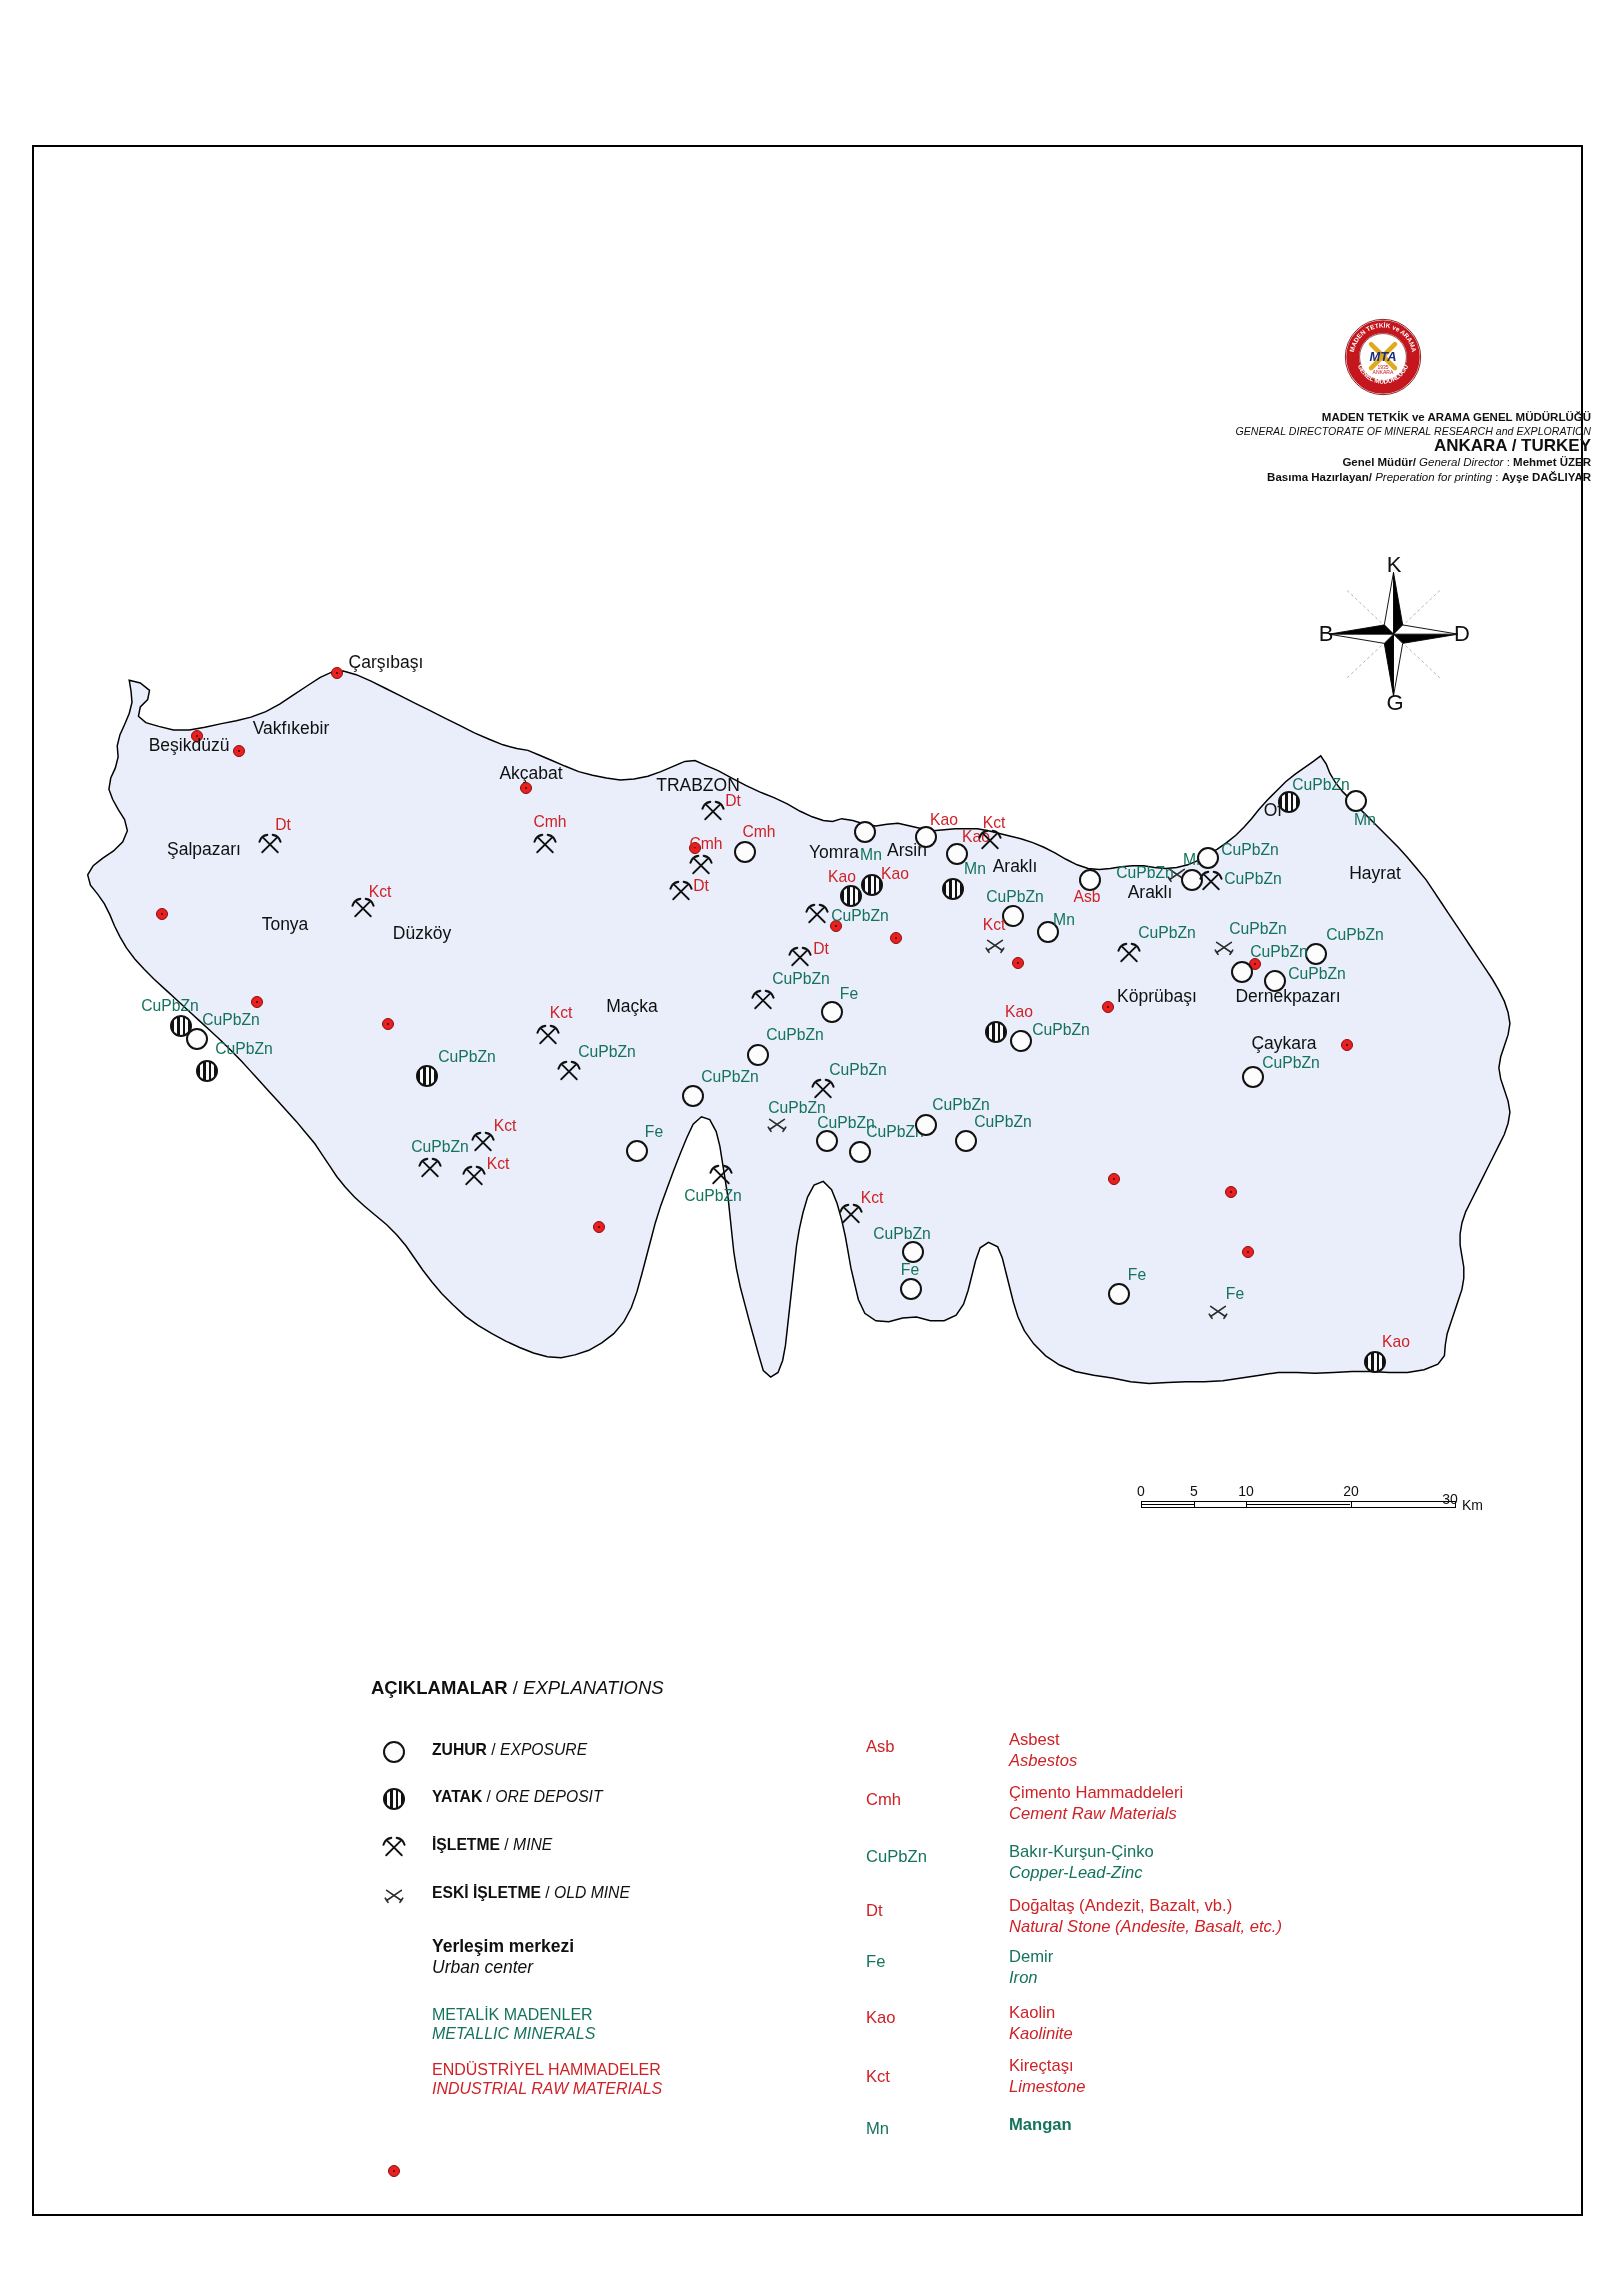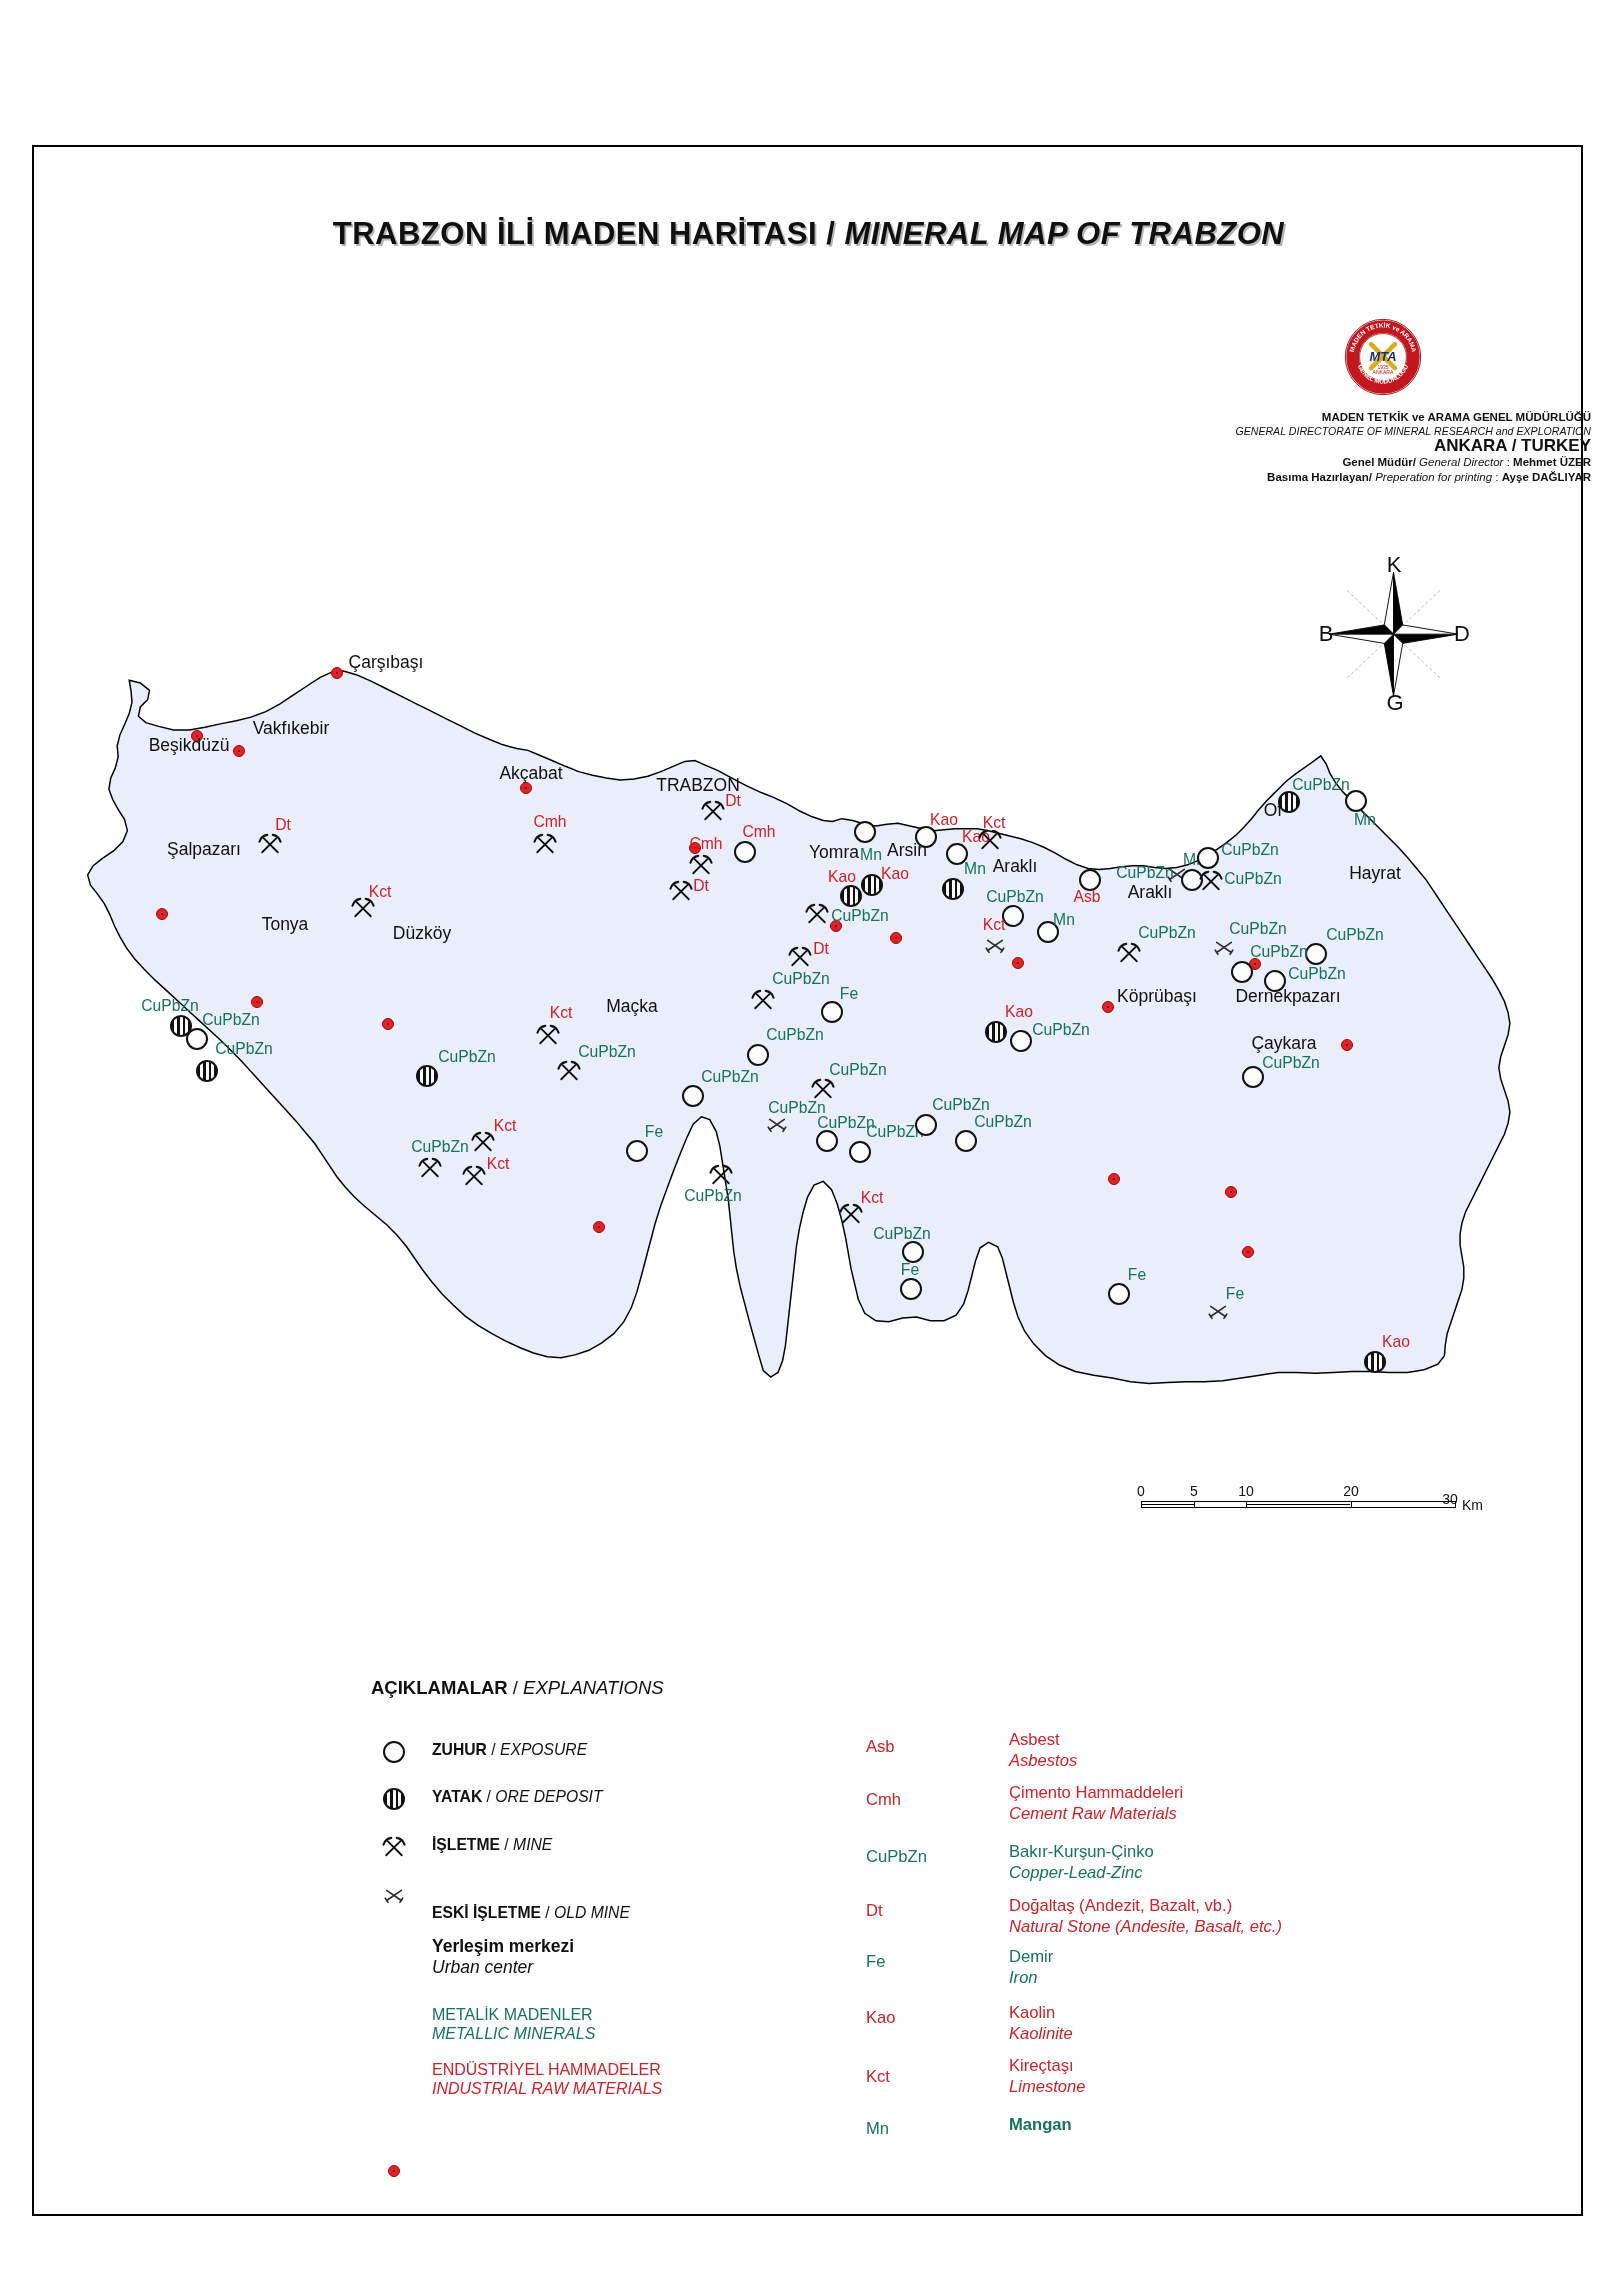--- a/index.html
+++ b/index.html
@@ -55,23 +55,20 @@
 
   .compass-letter{font-size:22px;color:#101010;}
   svg{display:block;}
 </style>
 </head>
 <body>
 
 <div id="page">
   <div class="frame"></div>
 
-  <div class="map-title">
-    <span>TRABZON İLİ MADEN HARİTASI</span><span> / </span><span class="it">MINERAL MAP OF TRABZON</span>
-  </div>
 
   <div class="abs" style="left:1383px;top:357px;">
     <svg width="79" height="79" viewBox="0 0 86 86">
       <circle cx="43" cy="43" r="41" fill="#fff" stroke="#7a1013" stroke-width="1"></circle>
       <circle cx="43" cy="43" r="33" fill="none" stroke="#c4161c" stroke-width="14"></circle>
       <circle cx="43" cy="43" r="25.5" fill="#fff" stroke="#7a1013" stroke-width="0.8"></circle>
       <defs>
         <path id="ringTop" d="M11,43 A32,32 0 0 1 75,43"></path>
         <path id="ringBot" d="M14,43 A29,29 0 0 0 72,43"></path>
       </defs>
@@ -580,21 +577,21 @@
       <span class="abs" style="left: 394px; top: 1895px;">
         <svg width="22" height="18.5" viewBox="0 0 24 20">
           <g stroke="#2d2d2d" stroke-width="1.8" fill="none" stroke-linecap="round">
             <line x1="4" y1="16" x2="20" y2="5"></line>
             <line x1="4" y1="5" x2="20" y2="16"></line>
             <line x1="2.5" y1="13.5" x2="5.5" y2="18"></line>
             <line x1="18.5" y1="18" x2="21.5" y2="13.5"></line>
           </g>
         </svg>
       </span>
-      <div class="absL leg-item-text" style="left: 432px; top: 1893px; margin-top: 20px;"><b>ESKİ İŞLETME</b> / <i>OLD MINE</i></div>
+      <div class="absL leg-item-text" style="left: 432px; top: 1893px;"><b>ESKİ İŞLETME</b> / <i>OLD MINE</i></div>
     </div>
 
   <div class="leg-urban">
     <div style="font-weight:bold;">Yerleşim merkezi</div>
     <div style="font-style:italic;">Urban center</div>
   </div>
   <span class="abs sym urban" style="left:394px;top:1955px;"></span>
 
   <div class="absL leg-cat green" style="left:432px;top:2024px;">
     <div>METALİK MADENLER</div>

